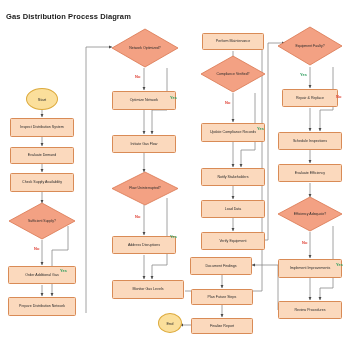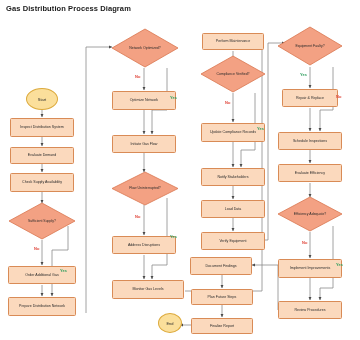--- a/index.html
+++ b/index.html
@@ -1,19 +1,19 @@
 <!DOCTYPE html>
 <html><head>
 <meta charset="utf-8">
 <style>
   html,body{margin:0;padding:0;background:#ffffff;}
   body{width:360px;height:340px;overflow:hidden;font-family:"Liberation Sans",sans-serif;}
   #stage{position:relative;width:360px;height:340px;}
   #title{
-    position:absolute;left:6px;top:4px;
+    position:absolute;left:6px;top:12px;
     font-size:7.5px;font-weight:bold;color:#1a1a1a;
     letter-spacing:.1px;
   }
   svg#wires{position:absolute;left:0;top:0;width:360px;height:340px;}
   .node{
     position:absolute;box-sizing:border-box;
     display:flex;align-items:center;justify-content:center;text-align:center;
     font-size:3.6px;color:#2b2b2b;line-height:1.25;
     padding:1px;
   }

